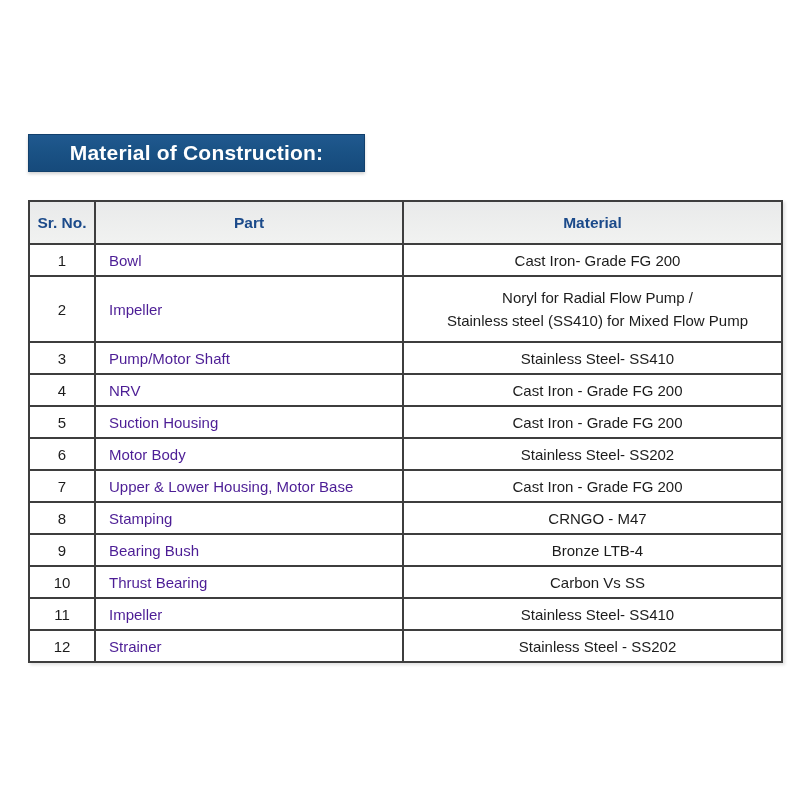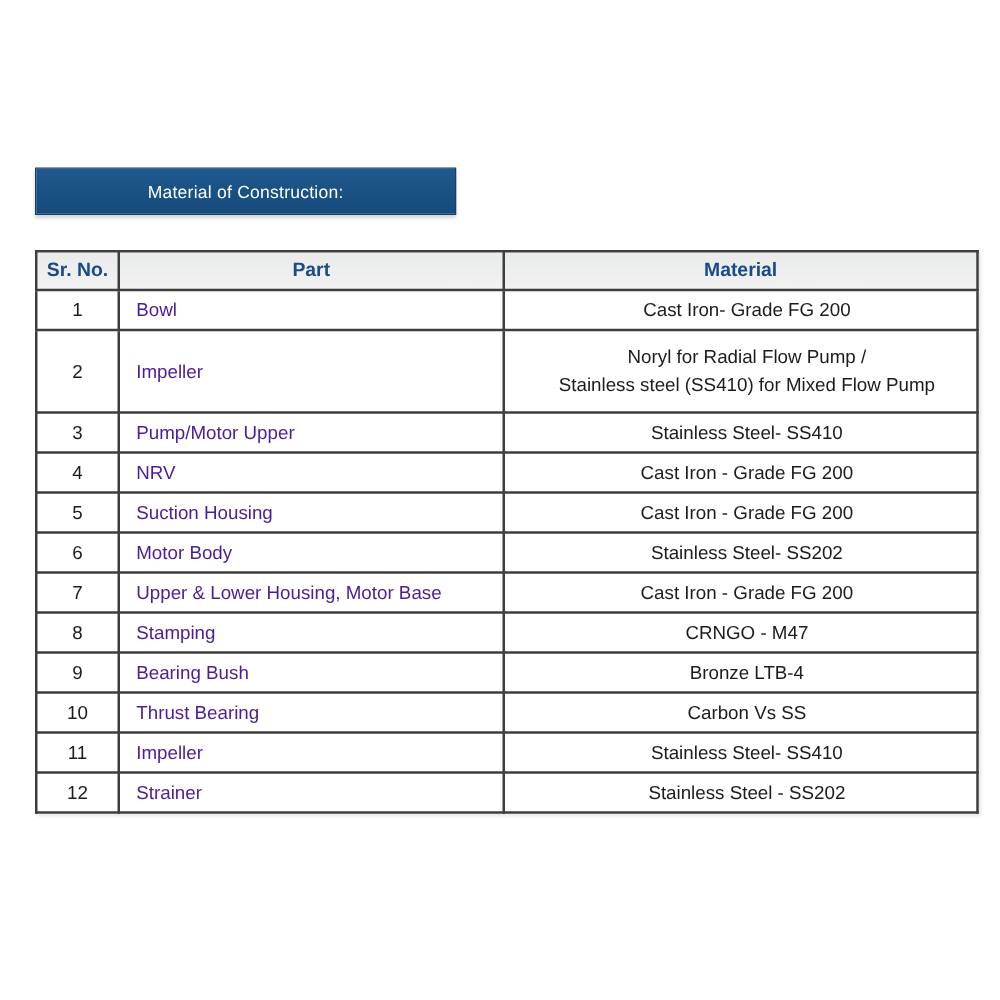--- a/index.html
+++ b/index.html
@@ -24,22 +24,22 @@
     background: linear-gradient(180deg, #20598f 0%, #1a5285 45%, #164a7b 100%);
     border: 1px solid #12406c;
     box-sizing: border-box;
     display: flex;
     align-items: center;
     justify-content: center;
     box-shadow: 0 2px 3px rgba(0,0,0,0.18);
   }
   .title-bar span {
     color: #ffffff;
-    font-size: 14px;
-    font-weight: normal;
+    font-size: 21px;
+    font-weight: bold;
     letter-spacing: 0.2px;
     white-space: nowrap;
   }
   table.materials {
     position: absolute;
     left: 28px;
     top: 200px;
     width: 753px;
     border-collapse: collapse;
     table-layout: fixed;
@@ -47,21 +47,21 @@
   }
   table.materials th,
   table.materials td {
     border: 2px solid #3e3e3e;
     box-sizing: border-box;
     font-size: 15px;
     vertical-align: middle;
     background: #ffffff;
     overflow: hidden;
   }
-  table.materials thead tr { height: 31px; }
+  table.materials thead tr { height: 43px; }
   table.materials th {
     background: linear-gradient(180deg, #e9eaea 0%, #f1f2f1 100%);
     color: #1b4a8a;
     font-weight: bold;
     font-size: 15.5px;
     text-align: center;
   }
   table.materials tbody tr { height: 32px; }
   table.materials tbody tr.tall { height: 66px; }
   td.c-sr {
@@ -116,21 +116,21 @@
         <tr class="tall">
           <td class="c-sr">2</td>
           <td class="c-part">Impeller</td>
           <td class="c-mat">
             <div class="line">Noryl for Radial Flow Pump /</div>
             <div class="line">Stainless steel (SS410) for Mixed Flow Pump</div>
           </td>
         </tr>
         <tr>
           <td class="c-sr">3</td>
-          <td class="c-part">Pump/Motor Upper</td>
+          <td class="c-part">Pump/Motor Shaft</td>
           <td class="c-mat">
             <div class="line">Stainless Steel- SS410</div>
           </td>
         </tr>
         <tr>
           <td class="c-sr">4</td>
           <td class="c-part">NRV</td>
           <td class="c-mat">
             <div class="line">Cast Iron - Grade FG 200</div>
           </td>

